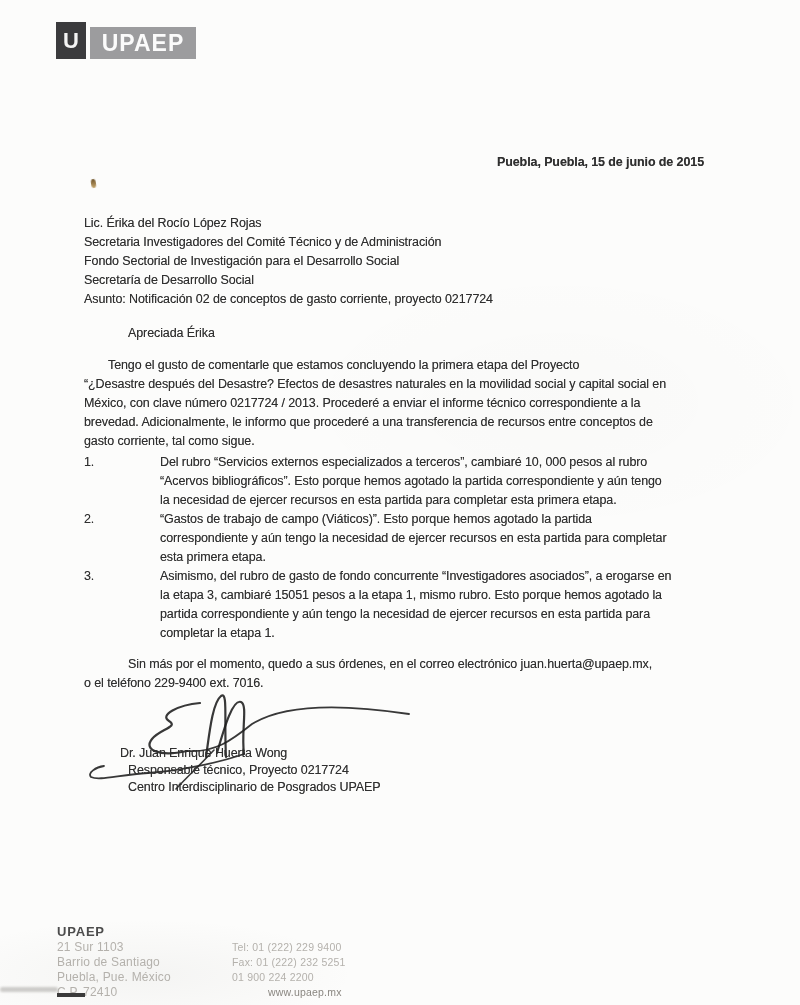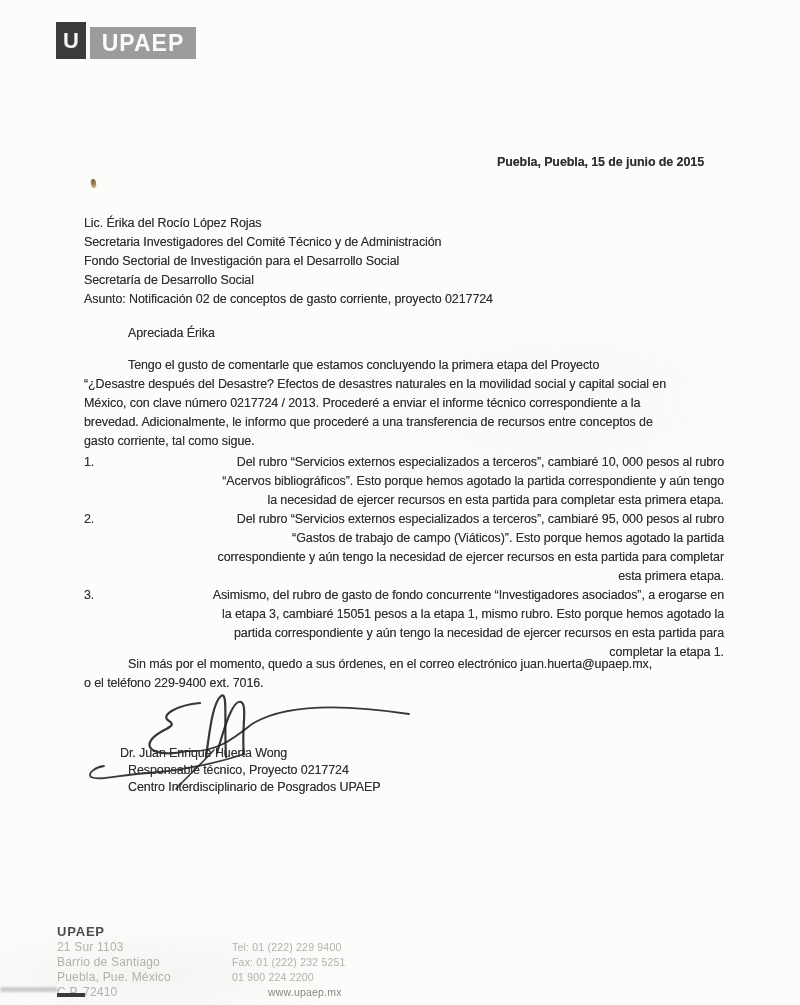--- a/index.html
+++ b/index.html
@@ -47,26 +47,26 @@
     background: linear-gradient(#6f5429, #c7a76d);
     border-radius: 50% 50% 50% 50%;
     transform: rotate(-8deg);
     filter: blur(0.3px);
   }
 
   .recipient { left: 84px; top: 214px; }
   .greeting  { left: 128px; top: 324px; }
 
   .para1 { left: 84px; top: 356px; }
-  .para1 .tline.first { margin-left: 44px; }
+  .para1 .tline.first { margin-left: 24px; }
 
   .numbered-list { left: 84px; top: 453px; width: 640px; }
   .list-item { display: flex; align-items: flex-start; }
   .list-item .num { width: 76px; flex: 0 0 76px; }
-  .list-item .txt { flex: 1; text-align: right; }
+  .list-item .txt { flex: 1; }
 
   .closing { left: 84px; top: 655px; }
   .closing .l1 { margin-left: 44px; }
   .email { text-underline-offset: 2px; }
 
   .sig-svg { position: absolute; left: 0; top: 0; width: 800px; height: 1005px; pointer-events: none; }
 
   .signee { left: 128px; top: 745px; line-height: 17px; }
   .signee .name-line { margin-left: -8px; }
 
@@ -127,21 +127,20 @@
       <div class="num">1.</div>
       <div class="txt">
         <div class="nowrap">Del rubro “Servicios externos especializados a terceros”, cambiaré 10, 000 pesos al rubro</div>
         <div class="nowrap">“Acervos bibliográficos”. Esto porque hemos agotado la partida correspondiente y aún tengo</div>
         <div class="nowrap">la necesidad de ejercer recursos en esta partida para completar esta primera etapa.</div>
       </div>
     </div>
     <div class="list-item">
       <div class="num">2.</div>
       <div class="txt">
-        <div class="nowrap">Del rubro “Servicios externos especializados a terceros”, cambiaré 95, 000 pesos al rubro</div>
         <div class="nowrap">“Gastos de trabajo de campo (Viáticos)”. Esto porque hemos agotado la partida</div>
         <div class="nowrap">correspondiente y aún tengo la necesidad de ejercer recursos en esta partida para completar</div>
         <div class="nowrap">esta primera etapa.</div>
       </div>
     </div>
     <div class="list-item">
       <div class="num">3.</div>
       <div class="txt">
         <div class="nowrap">Asimismo, del rubro de gasto de fondo concurrente “Investigadores asociados”, a erogarse en</div>
         <div class="nowrap">la etapa 3, cambiaré 15051 pesos a la etapa 1, mismo rubro. Esto porque hemos agotado la</div>

